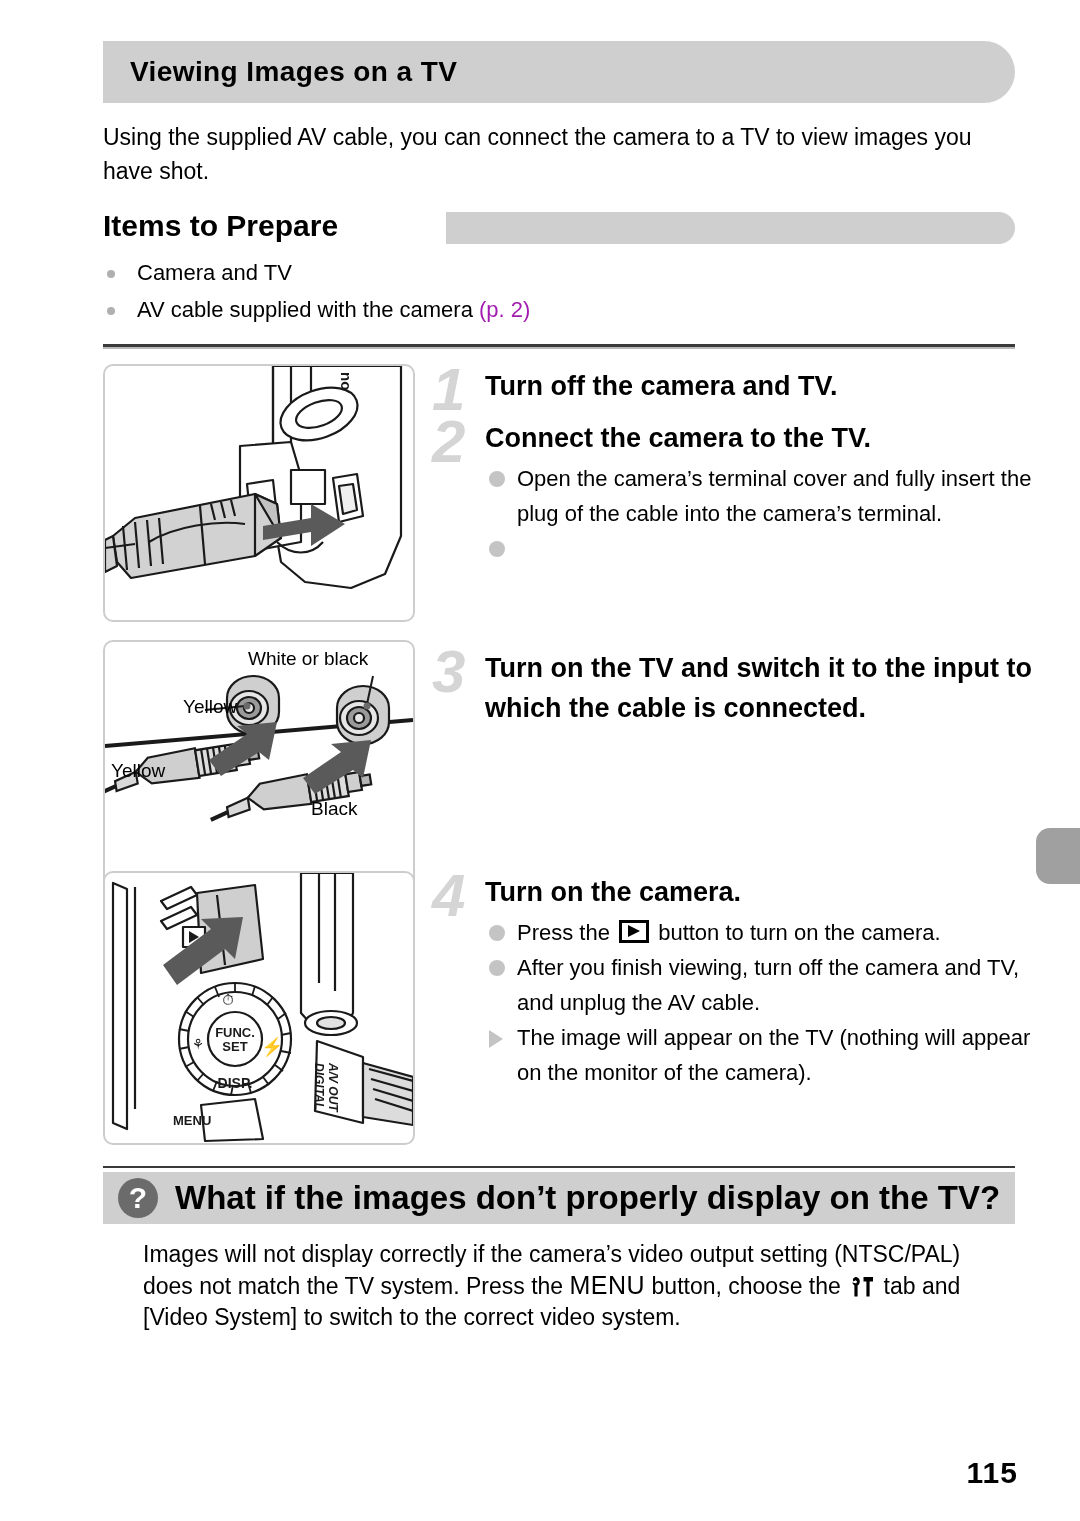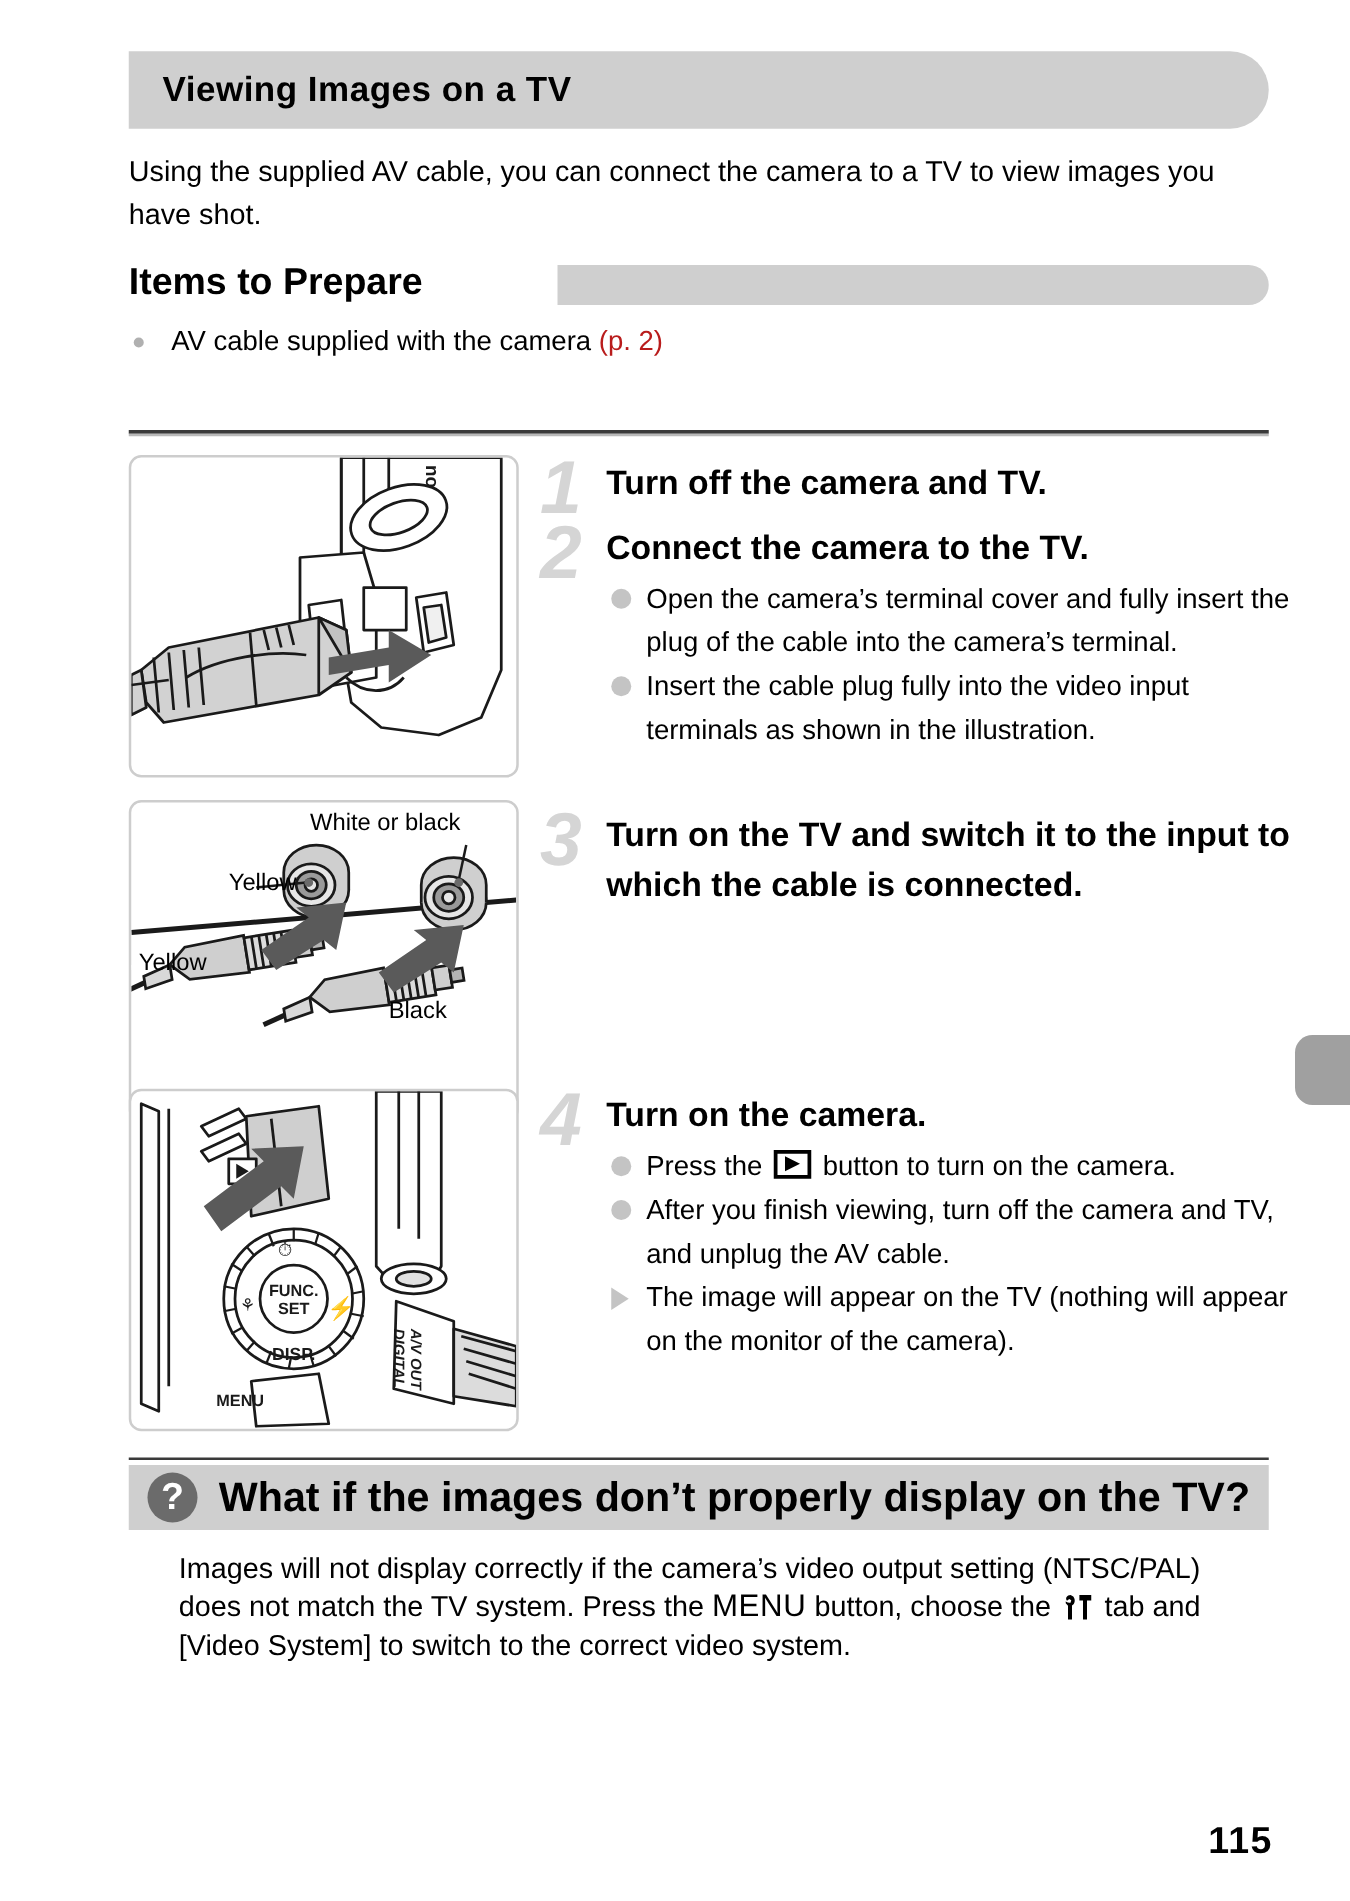--- a/index.html
+++ b/index.html
@@ -85,21 +85,21 @@
   .prep-item .dot {
     position: absolute;
     left: 4px;
     top: 16px;
     width: 8px;
     height: 8px;
     border-radius: 50%;
     background: #b0b0b0;
   }
   .link {
-    color: #b91c1c;
+    color: #a21caf;
   }
 
   
   .rule {
     position: absolute;
     left: 103px;
     width: 912px;
   }
   .rule .dark { height: 3px; background: #3a3a3a; }
   .rule .light { height: 2px; background: #b9b9b9; }
@@ -283,20 +283,24 @@
 
 <div class="title-banner"></div>
 <div class="title-text">Viewing Images on a TV</div>
 
 <div class="intro">Using the supplied AV cable, you can connect the camera to a TV to view images you have shot.</div>
 
 <div class="section-bar"></div>
 <div class="section-title">Items to Prepare</div>
 
 <div class="prep-list">
+  <div class="prep-item">
+    <span class="dot"></span>
+    <span>Camera and TV</span>
+  </div>
   <div class="prep-item">
     <span class="dot"></span>
     <span>AV cable supplied with the camera </span><span class="link">(p. 2)</span>
   </div>
 </div>
 
 <div class="rule" style="top:344px;">
   <div class="dark"></div>
     <div class="light"></div>
 </div>
@@ -490,21 +494,20 @@
 <div class="step" style="left:432px; top:418px;">
   <div class="step-num">2</div>
   <div class="step-head">Connect the camera to the TV.</div>
   <div class="step-bullets">
     <div class="bul">
       <span class="cdot"></span>
       <span>Open the camera’s terminal cover and fully insert the plug of the cable into the camera’s terminal.</span>
     </div>
     <div class="bul">
       <span class="cdot"></span>
-      <span>Insert the cable plug fully into the video input terminals as shown in the illustration.</span>
     </div>
   </div>
 </div>
 
 <div class="step" style="left:432px; top:648px;">
   <div class="step-num">3</div>
   <div class="step-head">Turn on the TV and switch it to the input to which the cable is connected.</div>
 </div>
 
 <div class="step" style="left:432px; top:872px;">

